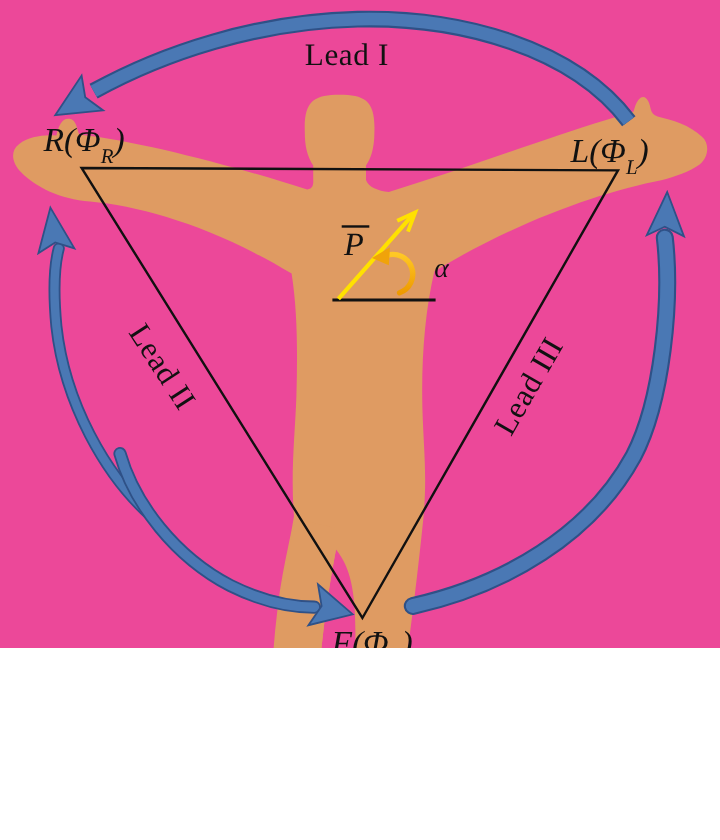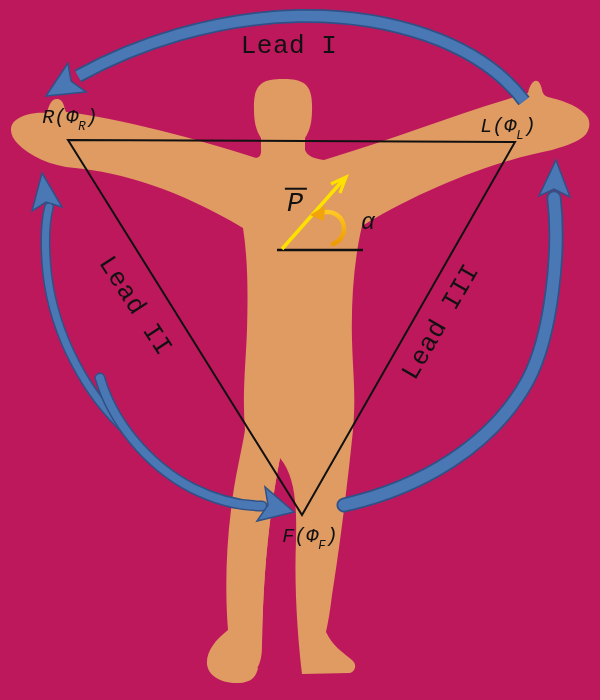--- a/index.html
+++ b/index.html
@@ -1,26 +1,26 @@
 <!DOCTYPE html>
 <html><head>
 <meta charset="utf-8">
 <style>
   html,body{margin:0;padding:0;background:#ffffff;}
   #stage{
-    position:relative;width:600px;height:700px;background:#be185d;overflow:hidden;
-    font-family:Liberation Mono, monospace;color:#111111;
+    position:relative;width:600px;height:540px;background:#ec4899;overflow:hidden;
+    font-family:Liberation Serif, serif;color:#111111;
   }
   #stage svg{position:absolute;left:0;top:0;}
   .lbl{
     position:absolute;transform:translate(-50%,-50%);
     white-space:nowrap;color:#111111;line-height:1;
   }
   .lead-lbl{font-size:26px;font-style:normal;letter-spacing:0.5px;}
-  .math-lbl{font-size:20px;font-style:italic;}
+  .math-lbl{font-size:28px;font-style:italic;}
   .math-lbl sub{font-size:0.62em;font-style:italic;line-height:0;position:relative;bottom:-0.18em;}
   #lbl-lead2{transform:translate(-50%,-50%) rotate(57deg);}
   #lbl-lead3{transform:translate(-50%,-50%) rotate(-60deg);}
   #lbl-p{font-size:27px;}
   #lbl-alpha{font-size:23px;}
   .overbar{display:inline-block;border-top:2px solid #111;padding:1px 4px 0 2px;line-height:1.02;}
 </style>
 </head>
 <body>
 

